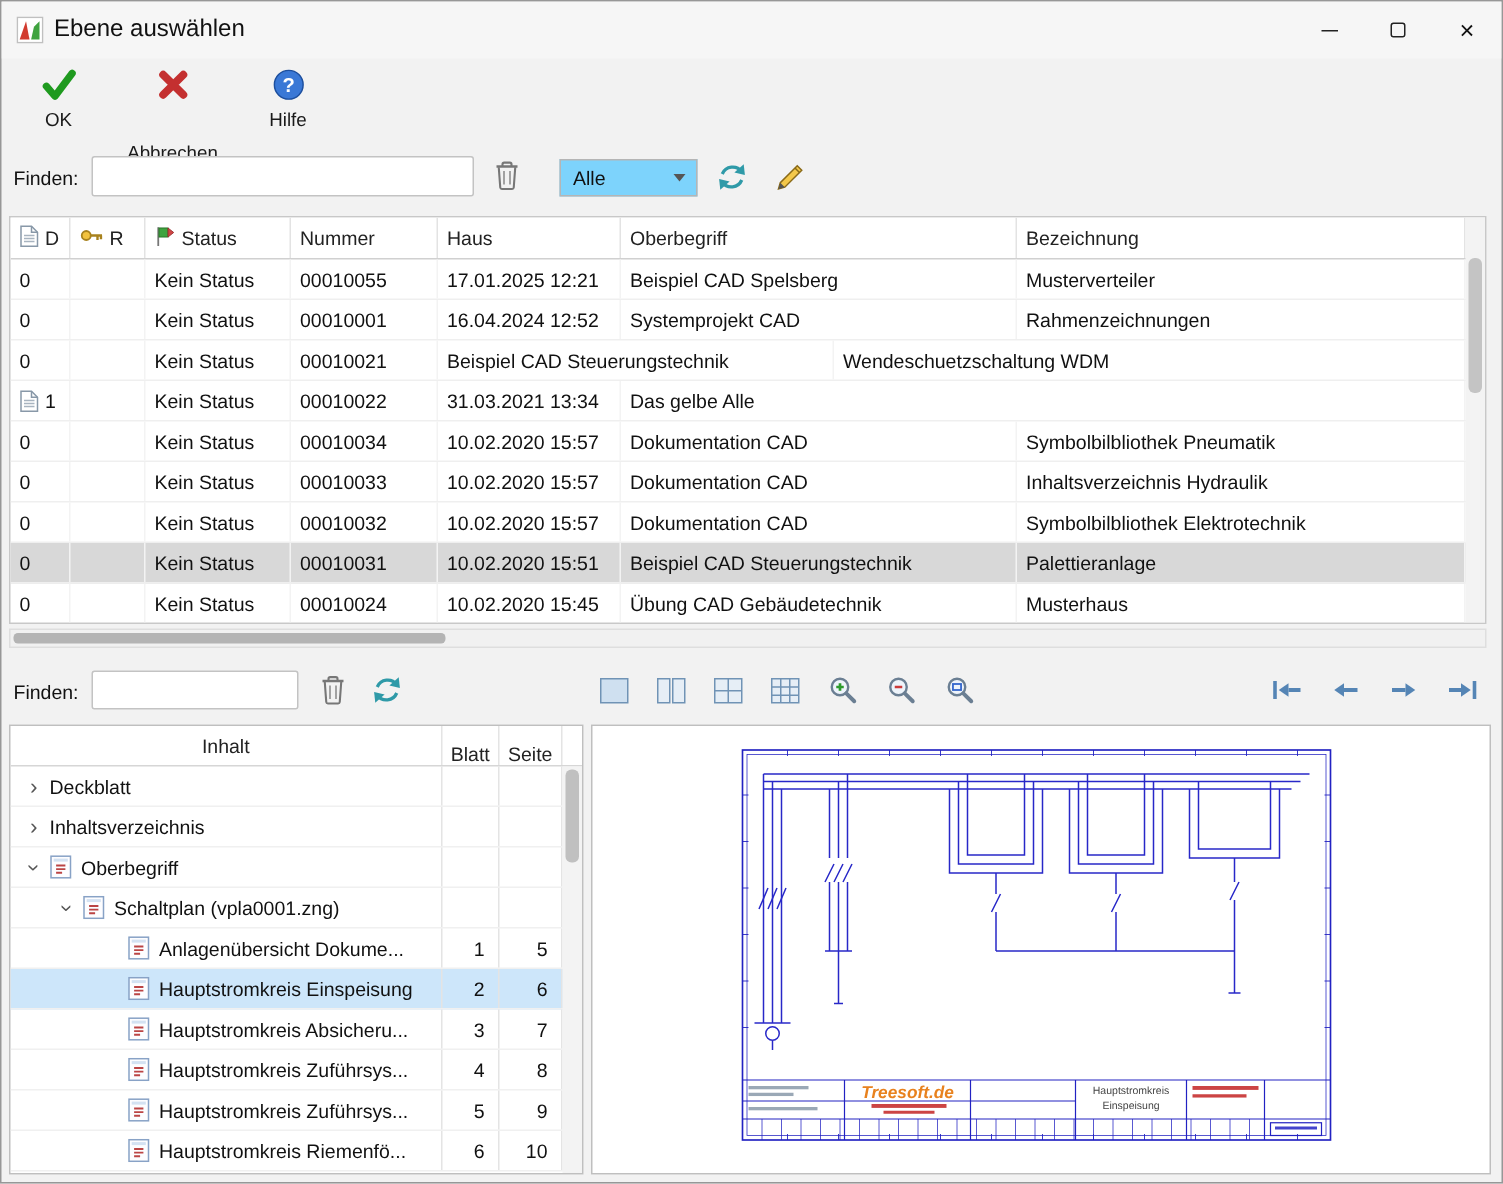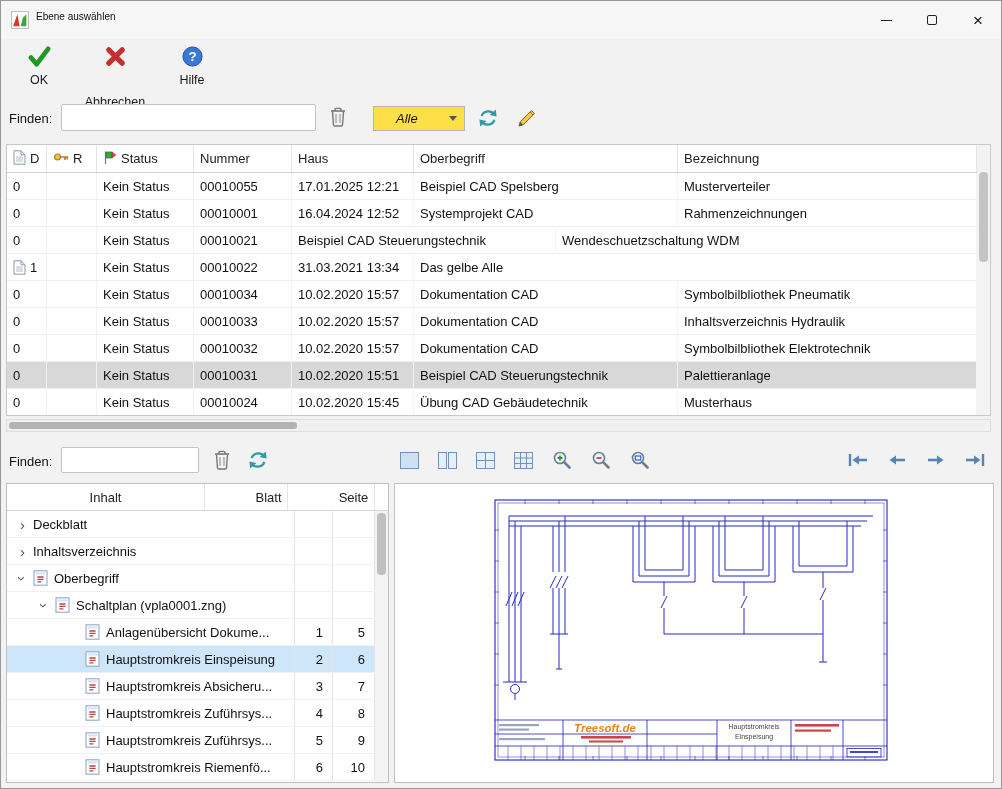--- a/index.html
+++ b/index.html
@@ -3,21 +3,21 @@
 <meta charset="utf-8">
 <style>
   * { box-sizing: border-box; margin: 0; padding: 0; }
   body { font-family: "Liberation Sans", sans-serif; background: #cfcfcf; }
   .window { position: relative; width: 1002px; height: 789px; background: #f2f2f2;
             border: 1px solid #979797; overflow: hidden; font-family: "Liberation Sans", sans-serif; }
 
   
   .titlebar { position: absolute; left: 0; top: 0; width: 100%; height: 38px; background: #f6f6f6; }
   .title-icon { position: absolute; left: 10px; top: 10px; width: 18px; height: 18px; display: inline-flex; }
-  .title-text { position: absolute; left: 35px; top: 10px; font-size: 10px; color: #111; }
+  .title-text { position: absolute; left: 35px; top: 10px; font-size: 16px; color: #111; }
   .win-controls { position: absolute; right: 0; top: 0; height: 38px; display: flex; }
   .win-btn { width: 46px; height: 38px; display: flex; align-items: center; justify-content: center; }
   .min-glyph { width: 11px; height: 1px; background: #222; display: inline-block; }
   .max-glyph { width: 10px; height: 10px; border: 1.3px solid #222; border-radius: 2px; display: inline-block; }
   .close-glyph { font-size: 17px; color: #111; line-height: 1; }
 
   
   .tb-btn { position: absolute; display: flex; flex-direction: column; align-items: center; gap: 2px;
             font-size: 12.5px; color: #1a1a1a; top: 44px; }
   #btn-ok { left: 12px; width: 52px; }
@@ -25,22 +25,22 @@
   #btn-help { left: 162px; width: 58px; }
 
   
   .find-label { position: absolute; font-size: 13px; color: #111; }
   .find-input { position: absolute; border: 1px solid #c3c3c3; border-radius: 2px; background: #fff;
                 font-size: 13px; padding: 0 6px; font-family: "Liberation Sans", sans-serif; }
   #find1-label { left: 8px; top: 110px; }
   #find1-input { left: 60px; top: 103px; width: 255px; height: 27px; }
   .icon-btn { position: absolute; display: inline-flex; align-items: center; justify-content: center; }
   #trash1 { left: 327px; top: 105px; }
-  #filter-select { position: absolute; left: 372px; top: 105px; width: 92px; height: 25px; background: #fde047;
-                   border: 1px solid #b5b5b5; display: flex; align-items: center; padding-left: 22px; font-size: 13px; color: #111; font-style: italic; }
+  #filter-select { position: absolute; left: 372px; top: 105px; width: 92px; height: 25px; background: #7dd3fc;
+                   border: 1px solid #b5b5b5; display: flex; align-items: center; padding-left: 8px; font-size: 13px; color: #111; }
   .dd-arrow { width: 0; height: 0; border-left: 4px solid transparent; border-right: 4px solid transparent;
               border-top: 5px solid #555; margin-left: auto; margin-right: 7px; }
   #refresh1 { left: 476px; top: 106px; }
   #pencil1 { left: 515px; top: 106px; }
 
   
   .table { position: absolute; left: 5px; top: 143px; width: 985px; height: 272px; background: #fff;
            border: 1px solid #c8c8c8; overflow: hidden; }
   .thead { display: flex; height: 28px; border-bottom: 1px solid #d0d0d0; padding-right: 13px; background: #fff; }
   .th { display: flex; align-items: center; gap: 4px; padding-left: 6px; font-size: 13px; color: #222;
@@ -63,21 +63,21 @@
   #refresh2 { left: 246px; top: 448px; }
   .view-toolbar { position: absolute; left: 398px; top: 448px; display: flex; gap: 17px; align-items: center; }
   .view-btn { display: inline-flex; }
   .nav-toolbar { position: absolute; right: 14px; top: 449px; display: flex; gap: 15px; align-items: center; }
 
   
   .tree-pane { position: absolute; left: 5px; top: 482px; width: 383px; height: 300px; background: #fff;
                border: 1px solid #bfbfbf; overflow: hidden; }
   .tree-head { display: flex; height: 27px; border-bottom: 1px solid #d6d6d6; font-size: 13px; color: #222; padding-right: 13px; }
   .th-inhalt { flex: 1; display: flex; align-items: center; justify-content: center; border-right: 1px solid #e4e4e4; }
-  .th-num { display: flex; align-items: center; justify-content: center; border-right: 1px solid #e4e4e4; margin-left: 45px; }
+  .th-num { display: flex; align-items: flex-end; justify-content: center; border-right: 1px solid #e4e4e4; }
   .w-blatt { width: 38px; } .w-seite { width: 42px; }
   .tree-row { display: flex; height: 27px; border-bottom: 1px solid #f0f0f0; padding-right: 13px; }
   .tree-row.sel { background: #cde6fa; }
   .tr-label { flex: 1; display: flex; align-items: center; border-right: 1px solid #e4e4e4;
               overflow: hidden; white-space: nowrap; font-size: 13px; color: #111; }
   .tr-num { display: flex; align-items: center; justify-content: flex-end; padding-right: 9px;
             font-size: 13px; color: #111; border-right: 1px solid #e4e4e4; }
   .exp { display: inline-block; width: 15px; font-size: 15px; color: #555; line-height: 1; text-align: center; margin-right: 3px; }
   .exp.open { transform: rotate(90deg); }
   .sheet { display: inline-flex; margin-right: 6px; }

